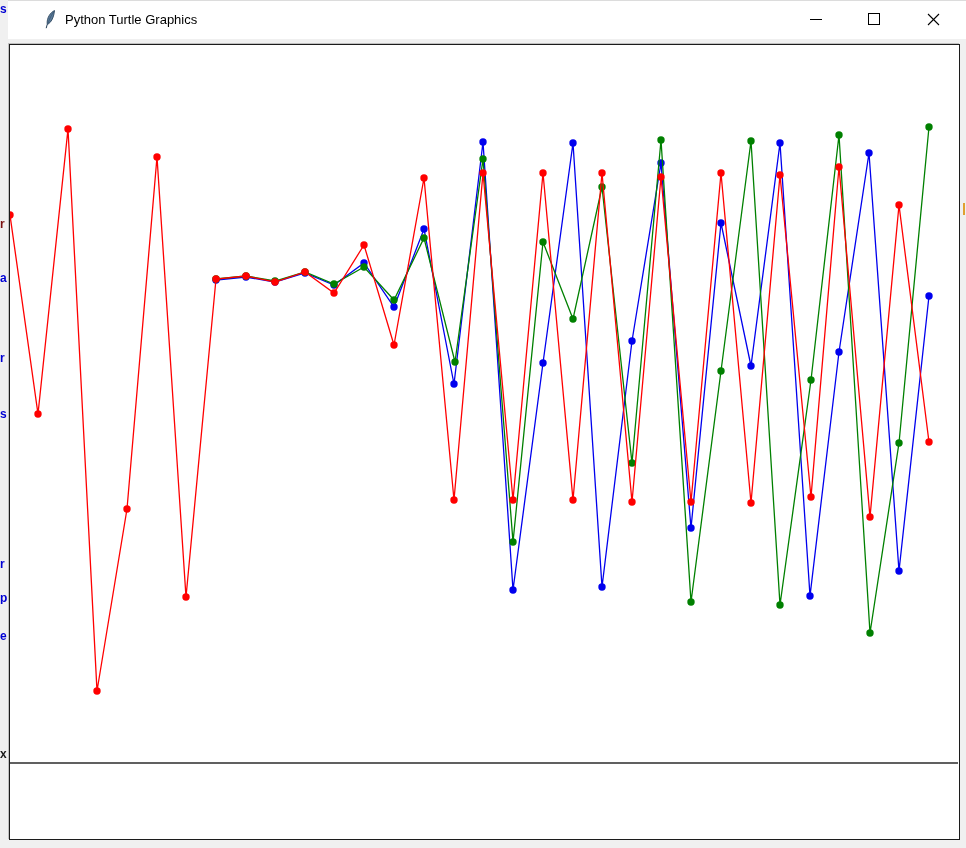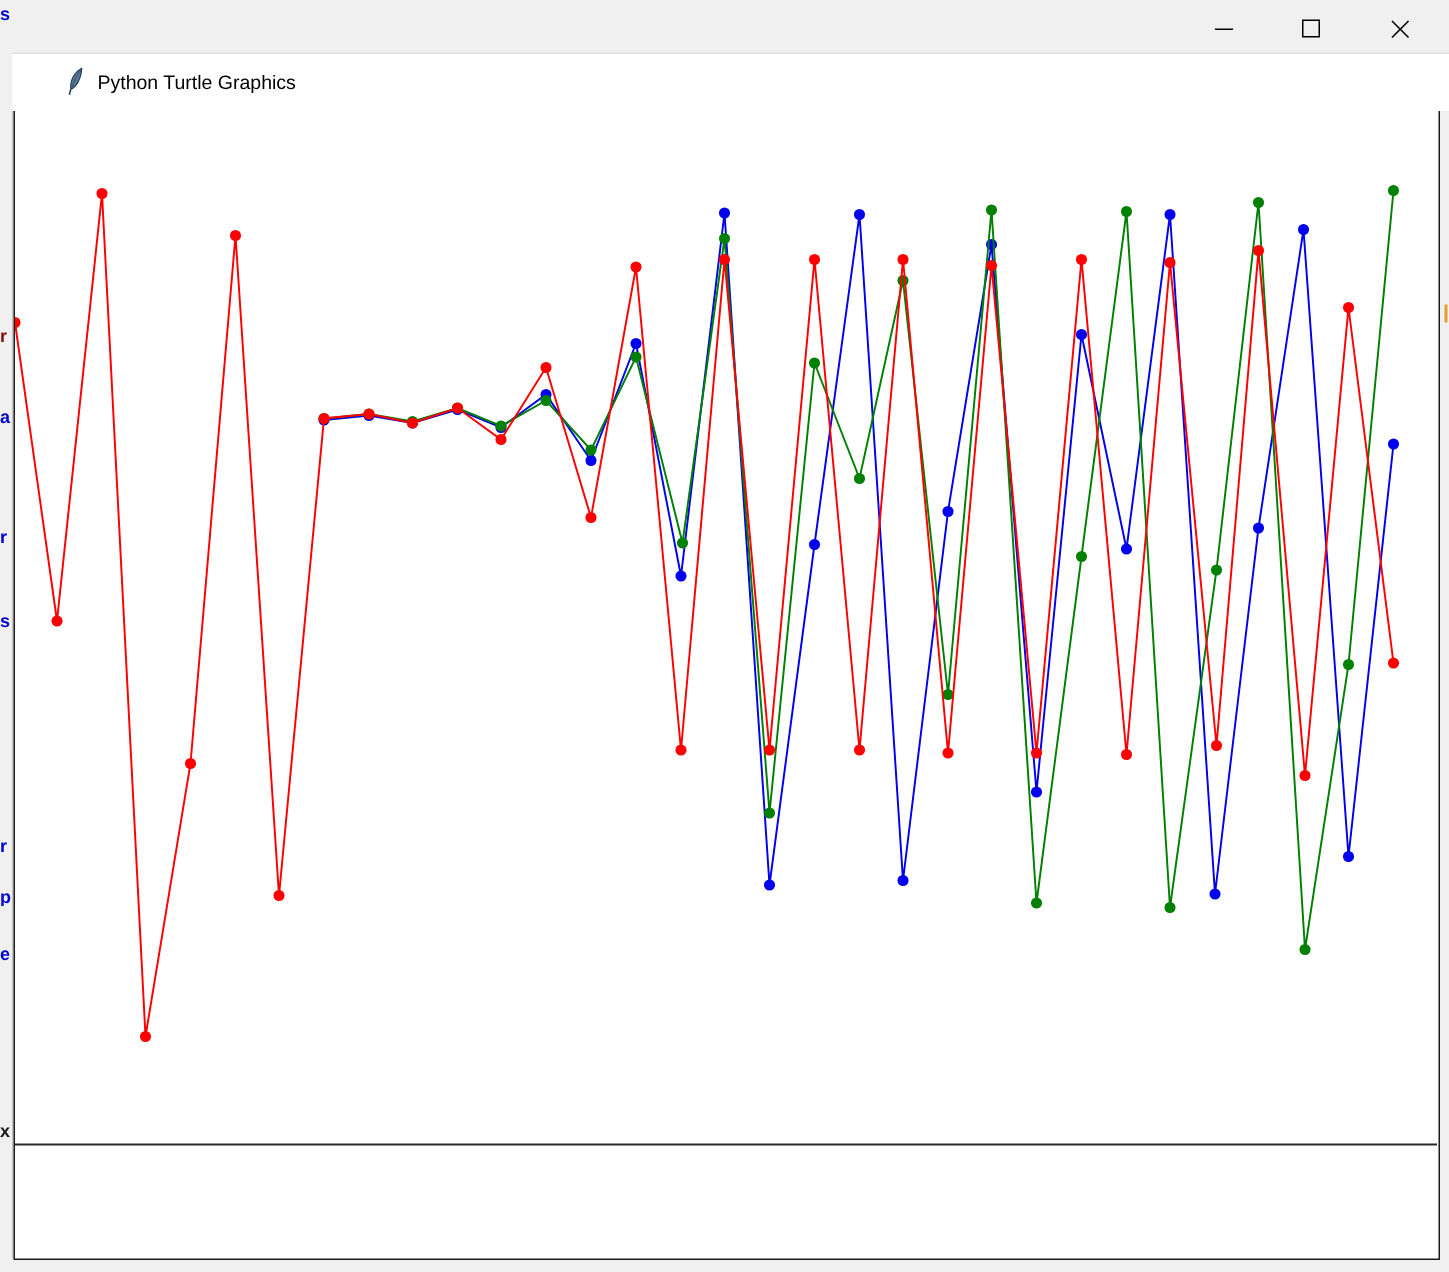--- a/index.html
+++ b/index.html
@@ -5,21 +5,21 @@
   html,body{margin:0;padding:0;}
   body{
     width:966px;height:848px;position:relative;overflow:hidden;
     background:#f0f0f0;font-family:"Liberation Sans",sans-serif;
   }
   
   .left-strip{position:absolute;left:0;top:0;width:8px;height:848px;background:#f0f0f0;z-index:5;}
   .frag{position:absolute;left:0;width:8px;overflow:hidden;font-size:12px;font-weight:bold;line-height:12px;white-space:nowrap;}
   .right-frag{position:absolute;width:2px;z-index:5;}
   
-  .titlebar{position:absolute;left:8px;top:0;width:958px;height:38px;background:#ffffff;border-top:1px solid #dcdcdc;z-index:4;margin-top:35px;}
+  .titlebar{position:absolute;left:8px;top:0;width:958px;height:38px;background:#ffffff;border-top:1px solid #dcdcdc;z-index:4;}
   .app-icon{position:absolute;left:34px;top:9px;width:16px;height:19px;}
   .title-text{position:absolute;left:57px;top:11px;font-size:13px;color:#000;}
   .ctrl{position:absolute;top:0;width:46px;height:38px;display:flex;align-items:center;justify-content:center;z-index:6;}
   .ctrl-min{left:793px;}
   .ctrl-max{left:851px;}
   .ctrl-close{left:910px;}
   .glyph-min{width:12px;height:1px;background:#000;}
   .glyph-max{width:10px;height:10px;border:1px solid #000;background:transparent;}
   
   .canvas-frame{

